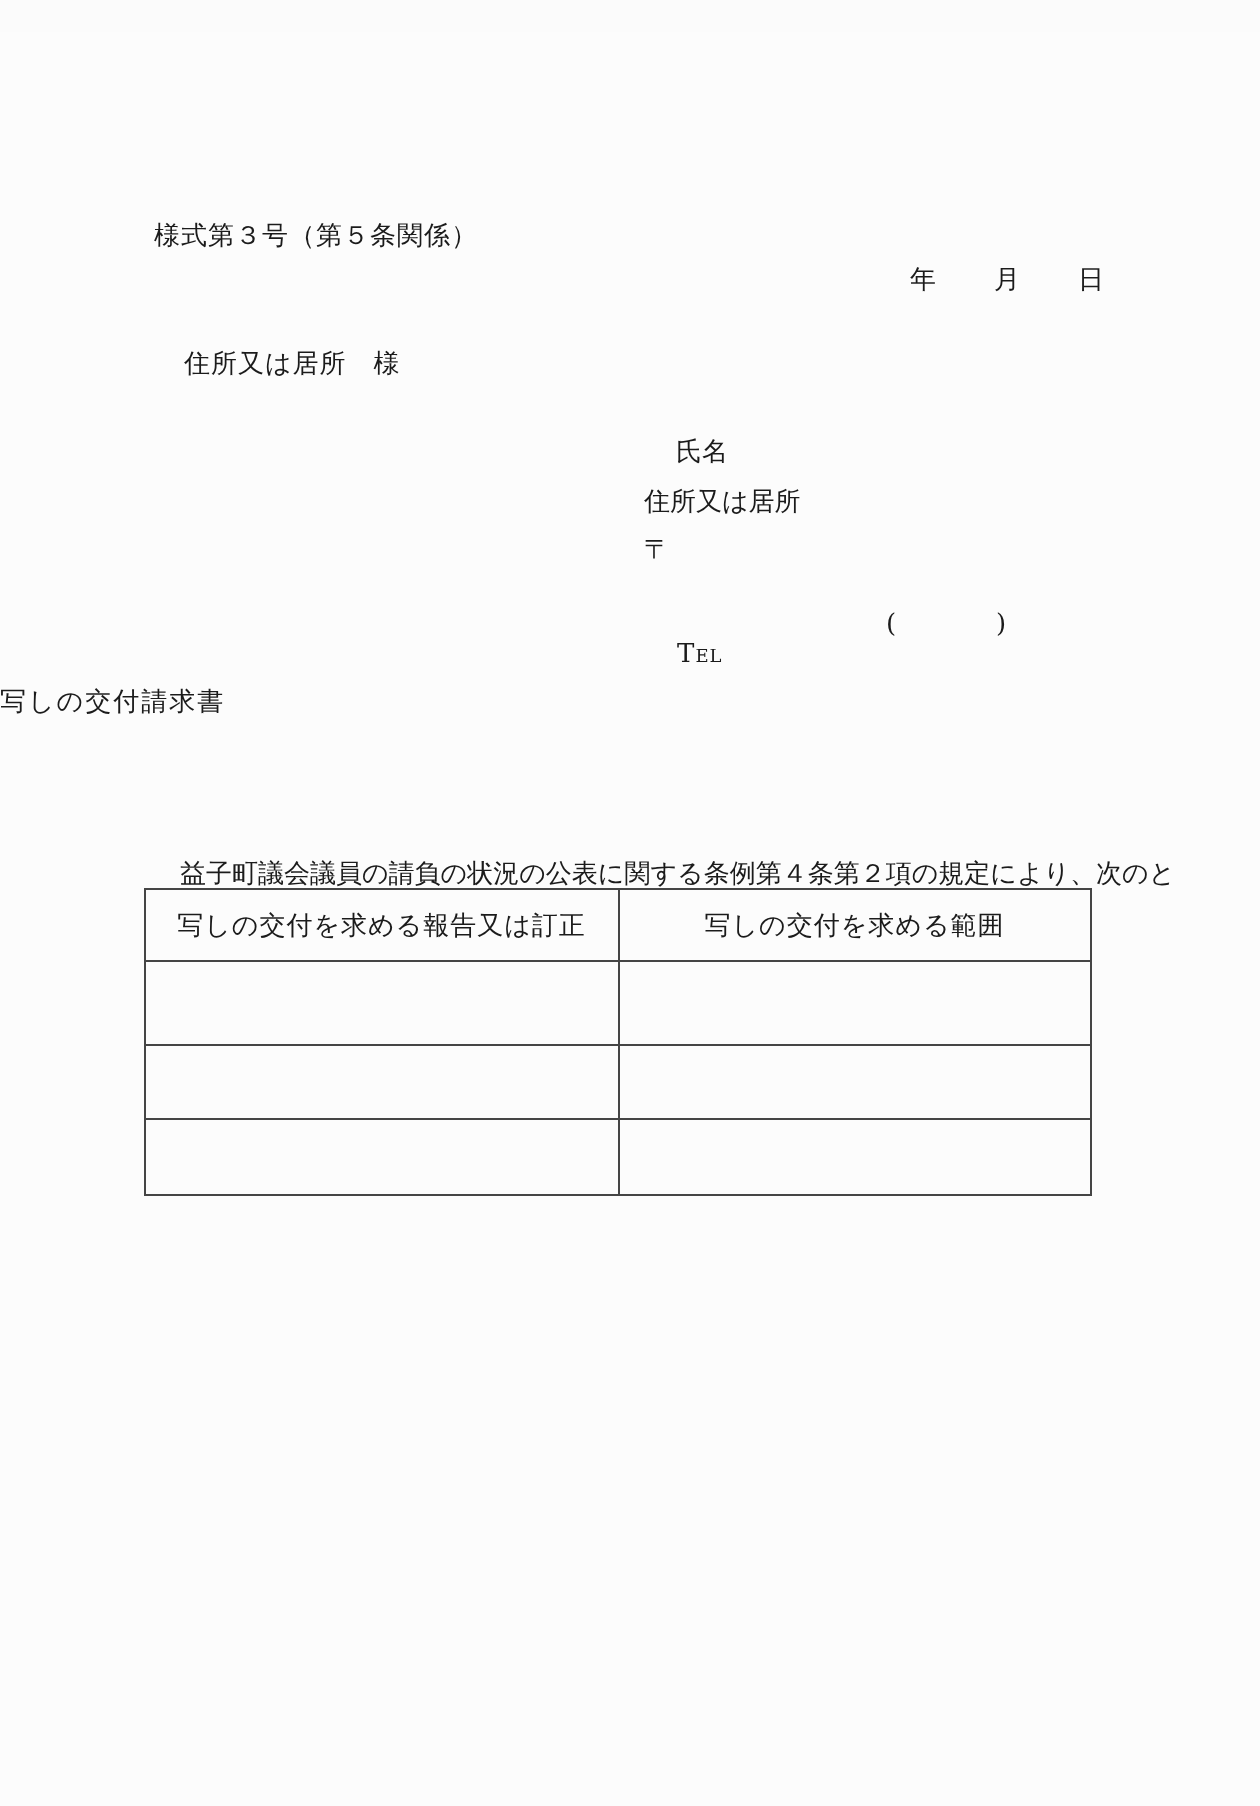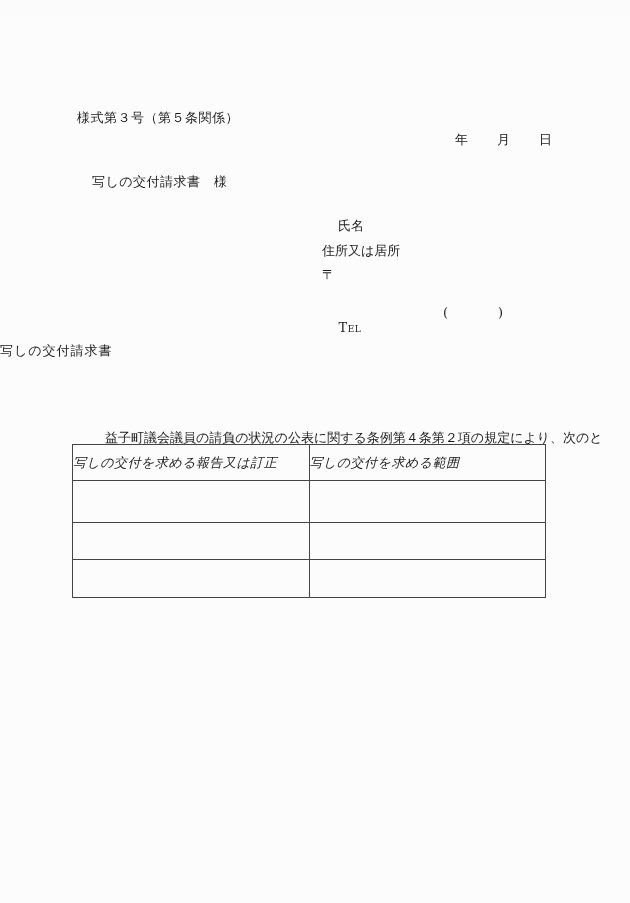--- a/index.html
+++ b/index.html
@@ -36,62 +36,61 @@
   .tel-line { left: 322px; top: 289px; width: 210px; height: 18px; }
   .tel-label { font-variant: small-caps; letter-spacing: 0.5px; }
   .tel-paren-open  { position: absolute; left: 121px; top: 0; }
   .tel-paren-close { position: absolute; left: 176px; top: 0; }
 
   .doc-title {
     left: 0; top: 326px; width: 630px;
     text-align: left; letter-spacing: 1px;
   }
 
-  .body-text { left: 92px; top: 366px; width: 500px; line-height: 22.5px; }
+  .body-text { left: 77px; top: 366px; width: 500px; line-height: 22.5px; }
   .body-line { white-space: pre; }
 
   .request-table {
     position: absolute;
     left: 72px; top: 428px;
     width: 474px;
     border-collapse: collapse;
     table-layout: fixed;
     font-size: 13px;
     color: #1b1b1b;
   }
   .request-table th, .request-table td {
     border: 1px solid #454545;
     padding: 0;
     font-weight: normal;
   }
   .request-table th {
     height: 35px;
-    text-align: left;
+    text-align: center;
     vertical-align: middle;
     letter-spacing: 0.5px;
-    font-style: italic;
   }
   .row-1 td { height: 41px; }
   .row-2 td { height: 36px; }
   .row-3 td { height: 37px; }
 </style>
 </head>
 <body>
 
 <div class="page">
 
   <div class="abs form-number">様式第３号（第５条関係）</div>
 
   <div class="abs date-line">
     <span>年</span>
     <span>月</span>
     <span>日</span>
   </div>
 
-  <div class="abs recipient">写しの交付請求書　様</div>
+  <div class="abs recipient">住所又は居所　様</div>
 
   <div class="abs label-name">氏名</div>
 
   <div class="abs label-address">住所又は居所</div>
 
   <div class="abs postal-mark">〒</div>
 
   <div class="abs tel-line">
     <span class="tel-label">Tel</span>
     <span class="tel-paren-open">(</span>

